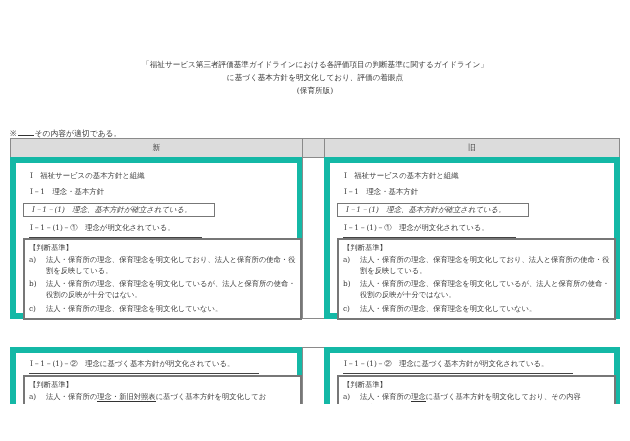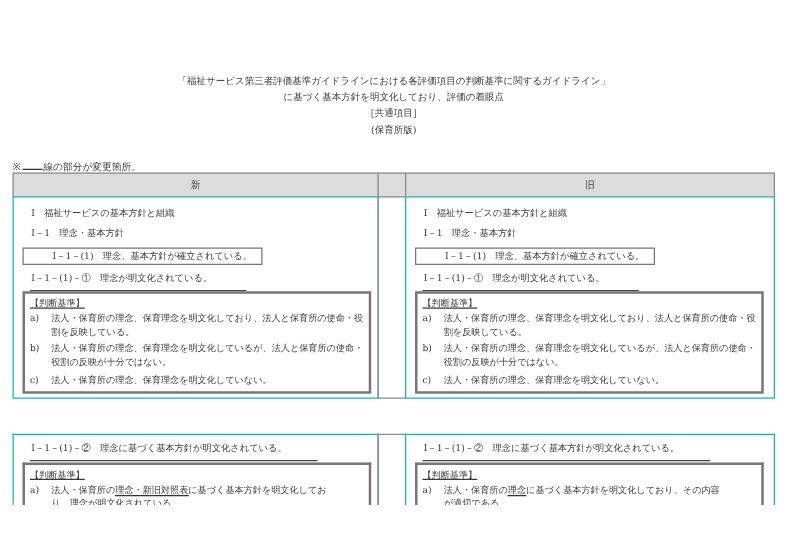--- a/index.html
+++ b/index.html
@@ -6,46 +6,45 @@
     html, body { width: 630px; height: 441px; background: #ffffff; overflow: hidden; }
     body { font-family: "DejaVu Serif", "Liberation Serif", serif; color: #333; position: relative; }
 
     .title-block { position: absolute; top: 58px; left: 0; width: 630px; text-align: center; font-size: 7.6px; line-height: 13px; color: #3a3a3a; }
     .title-block div { white-space: nowrap; }
 
     .note { position: absolute; left: 10px; top: 128px; font-size: 7.8px; color: #3a3a3a; white-space: nowrap; }
     .note .blank { display: inline-block; width: 16px; border-bottom: 1.5px solid #333; margin: 0 1px; vertical-align: baseline; }
     .hdr { position: absolute; top: 138px; height: 20px; background: #dcdcdc; border: 1px solid #8a8a8a; font-size: 7.8px; text-align: center; line-height: 18px; color: #444; }
 
-    .block { position: absolute; border: 1px solid #14b8a6; background: #fff; }
+    .block { position: absolute; border: 6px solid #14b8a6; background: #fff; }
     .gutter { position: absolute; border-left: 1px solid #8a8a8a; border-right: 1px solid #8a8a8a; }
 
     .line { position: absolute; font-size: 7.4px; white-space: nowrap; color: #3a3a3a; }
-    .boxed { position: absolute; border: 1px solid #777; font-size: 7.4px; padding: 1px 23px; white-space: nowrap; color: #3a3a3a; }
+    .boxed { position: absolute; border: 1px solid #777; font-size: 7.4px; padding: 1px 8px; white-space: nowrap; color: #3a3a3a; font-style: italic; }
     .ul { position: absolute; font-size: 7.4px; white-space: nowrap; border-bottom: 1px solid #444; padding: 0 4px 4px 1px; color: #3a3a3a; }
 
     .criteria { position: absolute; border: 2px solid #777; background: #fff; font-size: 7.3px; color: #3a3a3a; }
-    .crit-title { position: absolute; left: 4px; top: 3px; white-space: nowrap; text-decoration: underline; }
+    .crit-title { position: absolute; left: 4px; top: 3px; white-space: nowrap; }
     .crit-item { position: absolute; left: 4px; right: 4px; line-height: 11px; }
     .crit-item .lbl { position: absolute; left: 0; top: 0; }
     .crit-item .txt { display: block; margin-left: 17px; }
     .u { border-bottom: 1px solid #333; }
   </style>
 </head>
 <body>
 
 <div class="title-block">
   <div>「福祉サービス第三者評価基準ガイドラインにおける各評価項目の判断基準に関するガイドライン」</div>
   <div>に基づく基本方針を明文化しており、評価の着眼点</div>
-  <div>［共通項目］</div>
   <div>(保育所版)</div>
 </div>
 
 <div class="note">
-  <span>※</span><span class="blank"></span><span>線の部分が変更箇所。</span>
+  <span>※</span><span class="blank"></span><span>その内容が適切である。</span>
 </div>
 
 <div class="hdr" style="left:10px; width:293px;">新</div>
 <div class="hdr" style="left:302px; width:23px;"></div>
 <div class="hdr" style="left:324px; width:296px;">旧</div>
 
 <div class="block" style="left:10px; top:157px; width:293px; height:162px;">
   <div class="line" style="left:14px; top:8px;">Ⅰ　福祉サービスの基本方針と組織</div>
   <div class="line" style="left:14px; top:24px;">Ⅰ－1　理念・基本方針</div>
   <div class="boxed" style="left:7px; top:40px; width:192px;">Ⅰ－1－(1)　理念、基本方針が確立されている。</div>

